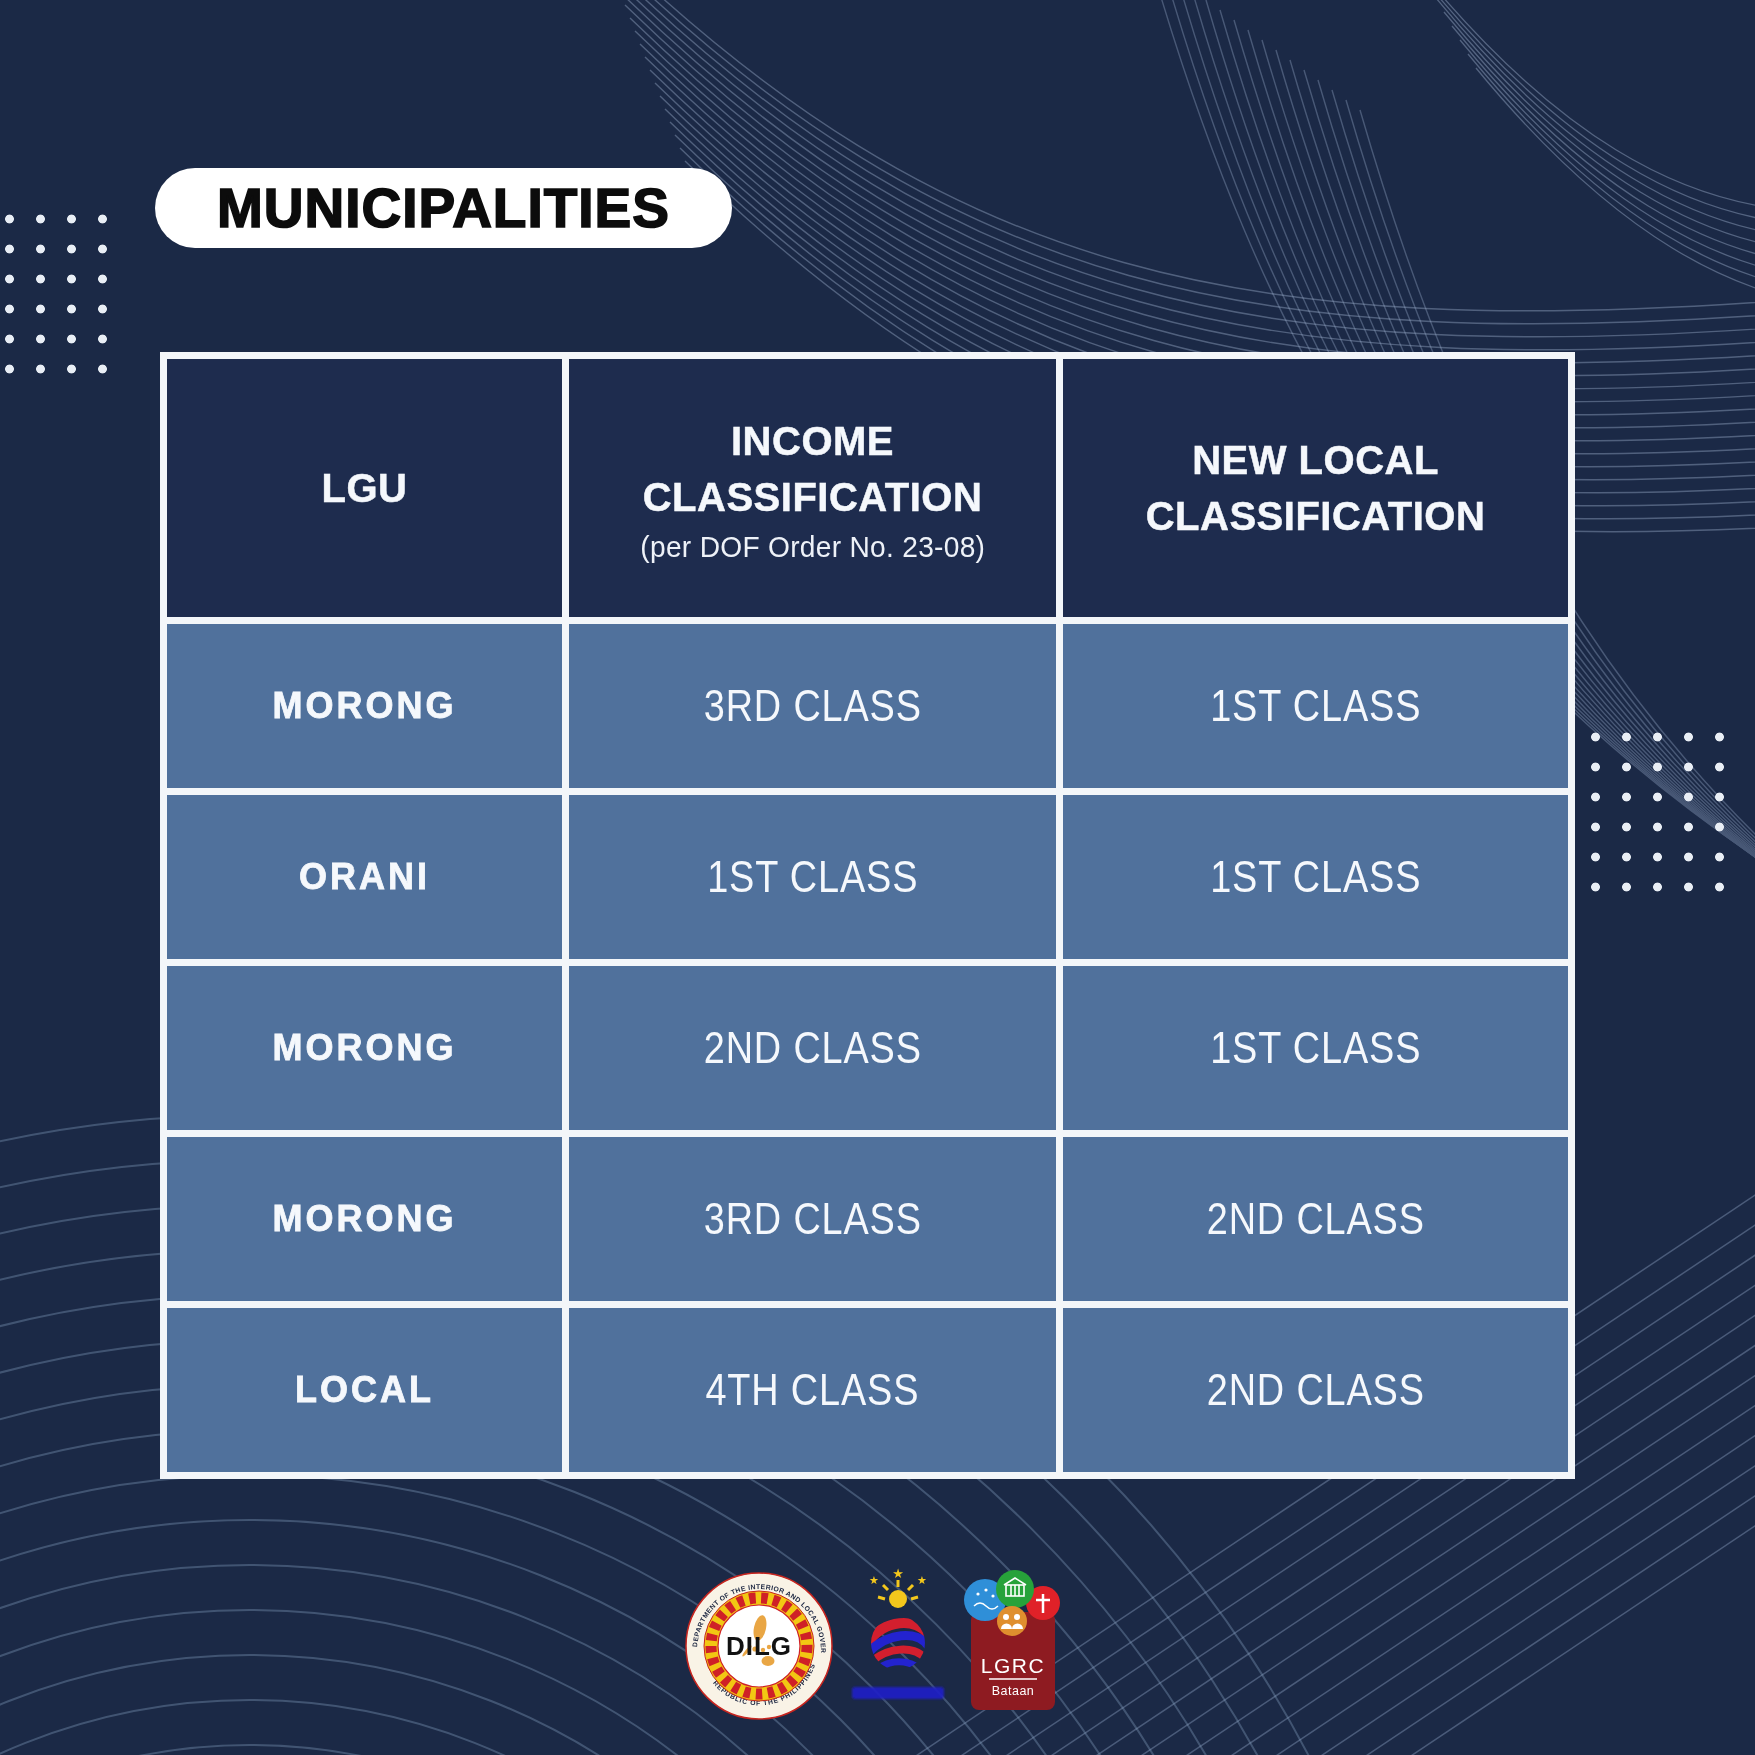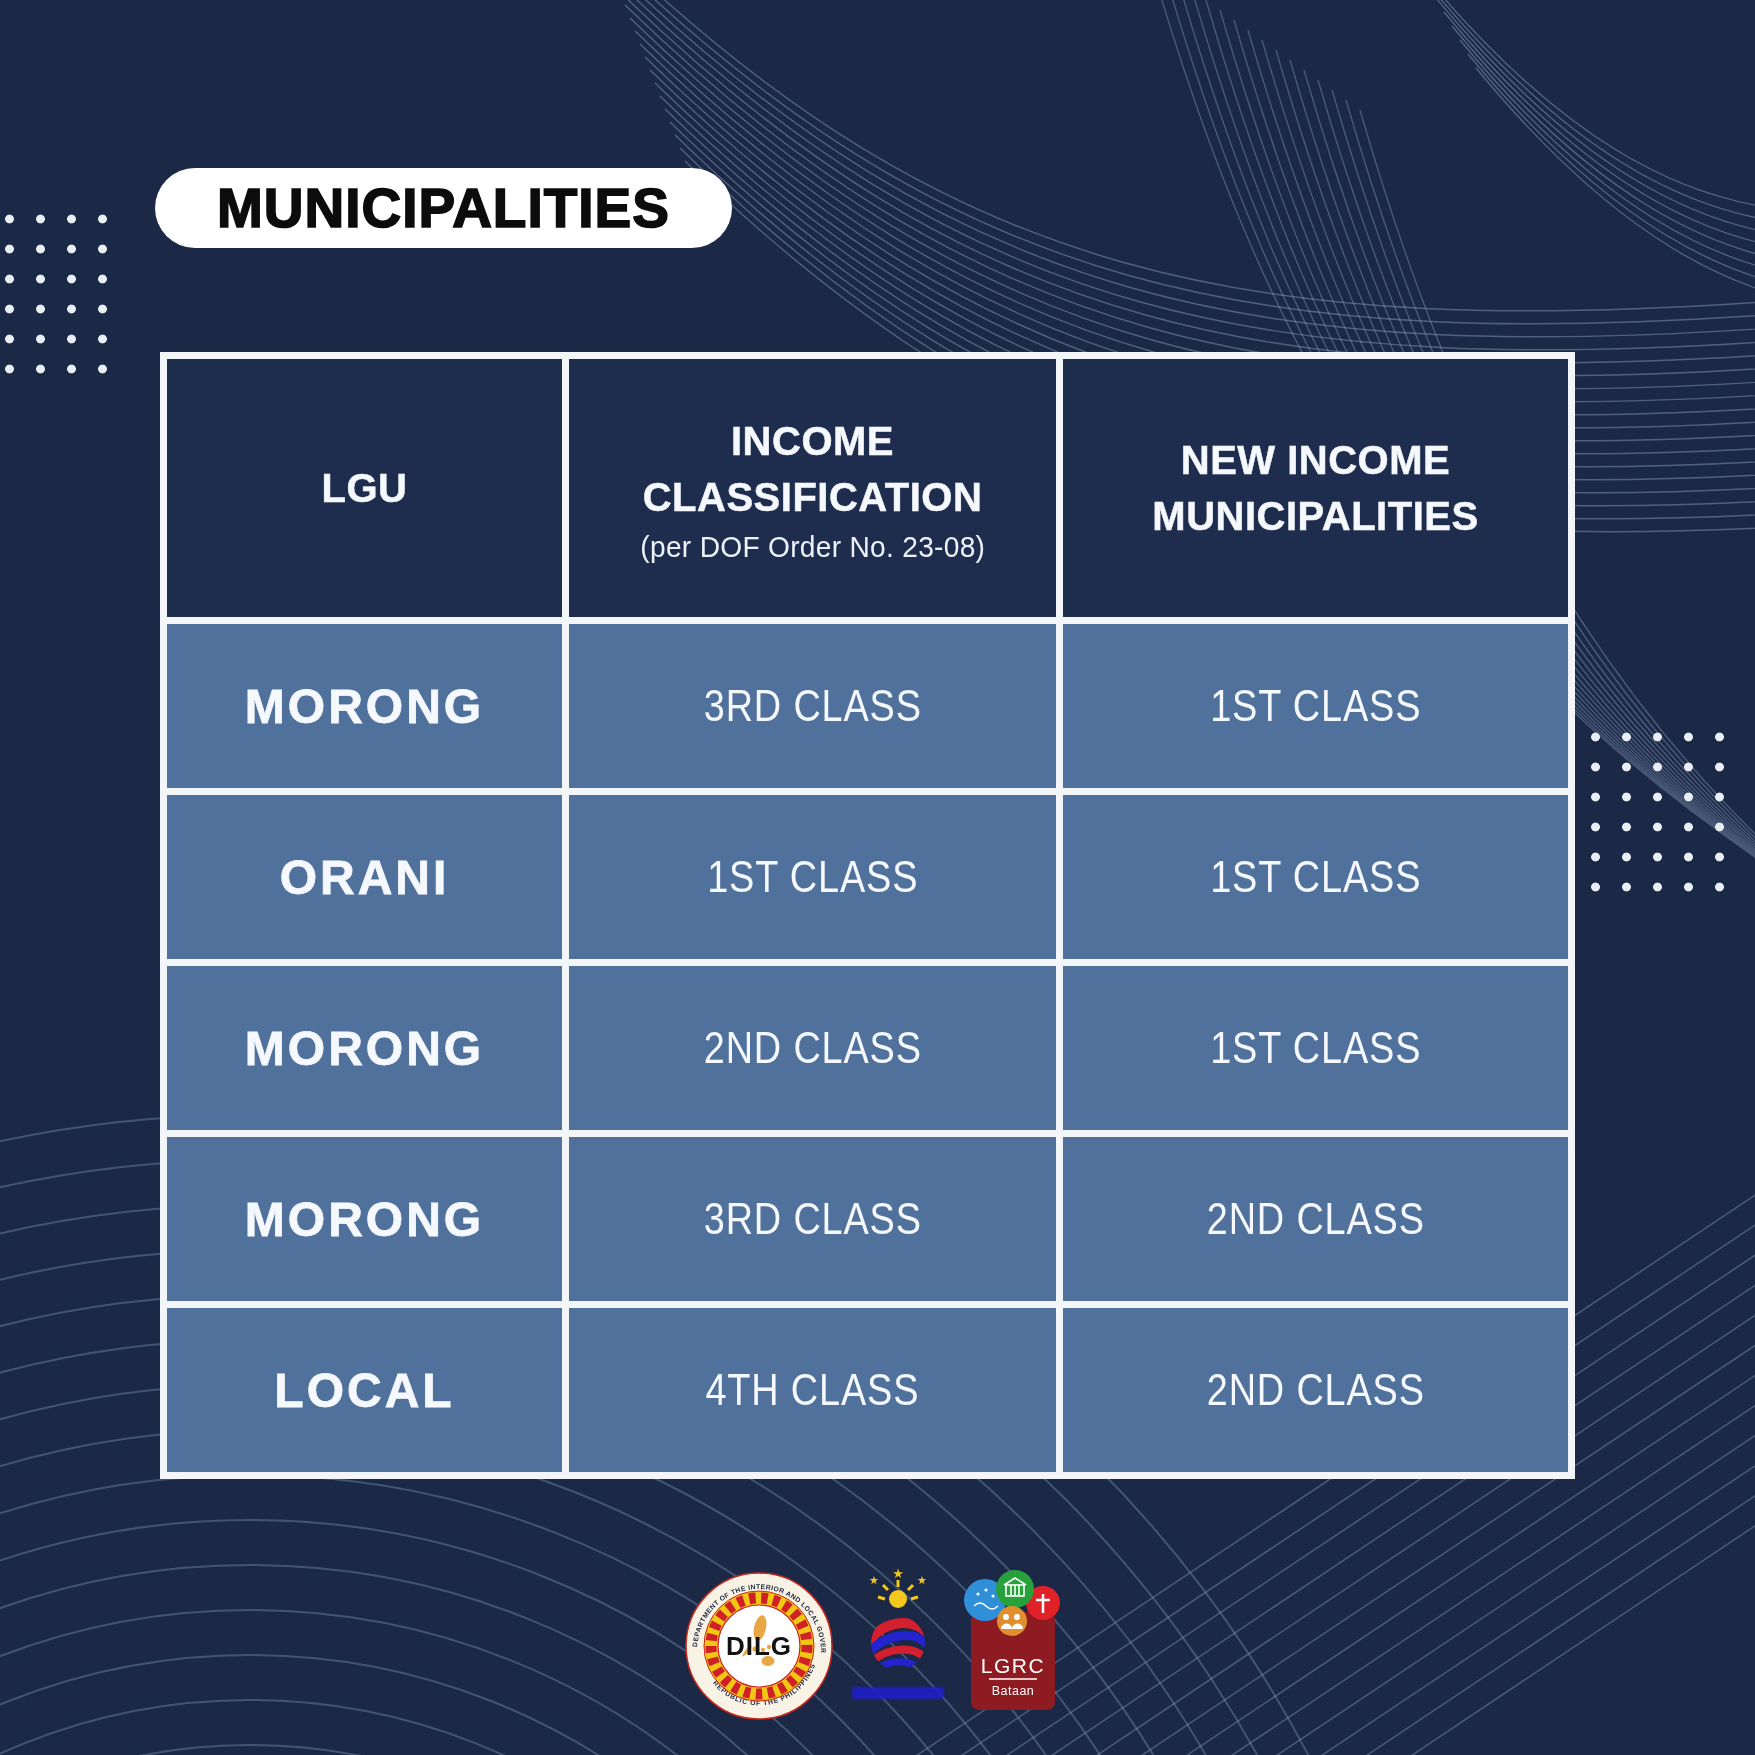--- a/index.html
+++ b/index.html
@@ -50,21 +50,21 @@
   .cell.data{background:#50719c;}
   .h-main{
     font-size:40px;font-weight:bold;line-height:1.4;letter-spacing:.5px;
     -webkit-text-stroke:.5px #f5f8fc;
   }
   .h-sub{
     font-size:29px;font-weight:normal;margin-top:6px;letter-spacing:.3px;
     transform:scaleX(.97);color:#eef2f8;
   }
   .lgu-name{
-    font-size:48px;font-weight:bold;letter-spacing:3px;
+    font-size:36px;font-weight:bold;letter-spacing:3px;
     -webkit-text-stroke:.8px #f5f8fc;
   }
   .class-val{
     font-size:44px;font-weight:normal;letter-spacing:1px;
     transform:scaleX(.86);white-space:nowrap;
   }
   .pad-h{padding:0 30px;}
 
   
   .logo{position:absolute;z-index:2;}
@@ -179,21 +179,21 @@
 <div class="muni-table">
   <div class="row">
     <div class="cell head">
       <span class="h-main">LGU</span>
     </div>
     <div class="cell head pad-h">
       <span class="h-main">INCOME CLASSIFICATION</span>
       <span class="h-sub">(per DOF Order No. 23-08)</span>
     </div>
     <div class="cell head pad-h">
-      <span class="h-main">NEW INCOME MUNICIPALITIES</span>
+      <span class="h-main">NEW LOCAL CLASSIFICATION</span>
     </div>
   </div>
 
   <div class="row">
     <div class="cell data">
       <span class="lgu-name">MORONG</span>
       </div>
     <div class="cell data">
       <span class="class-val">3RD CLASS</span>
       </div>

